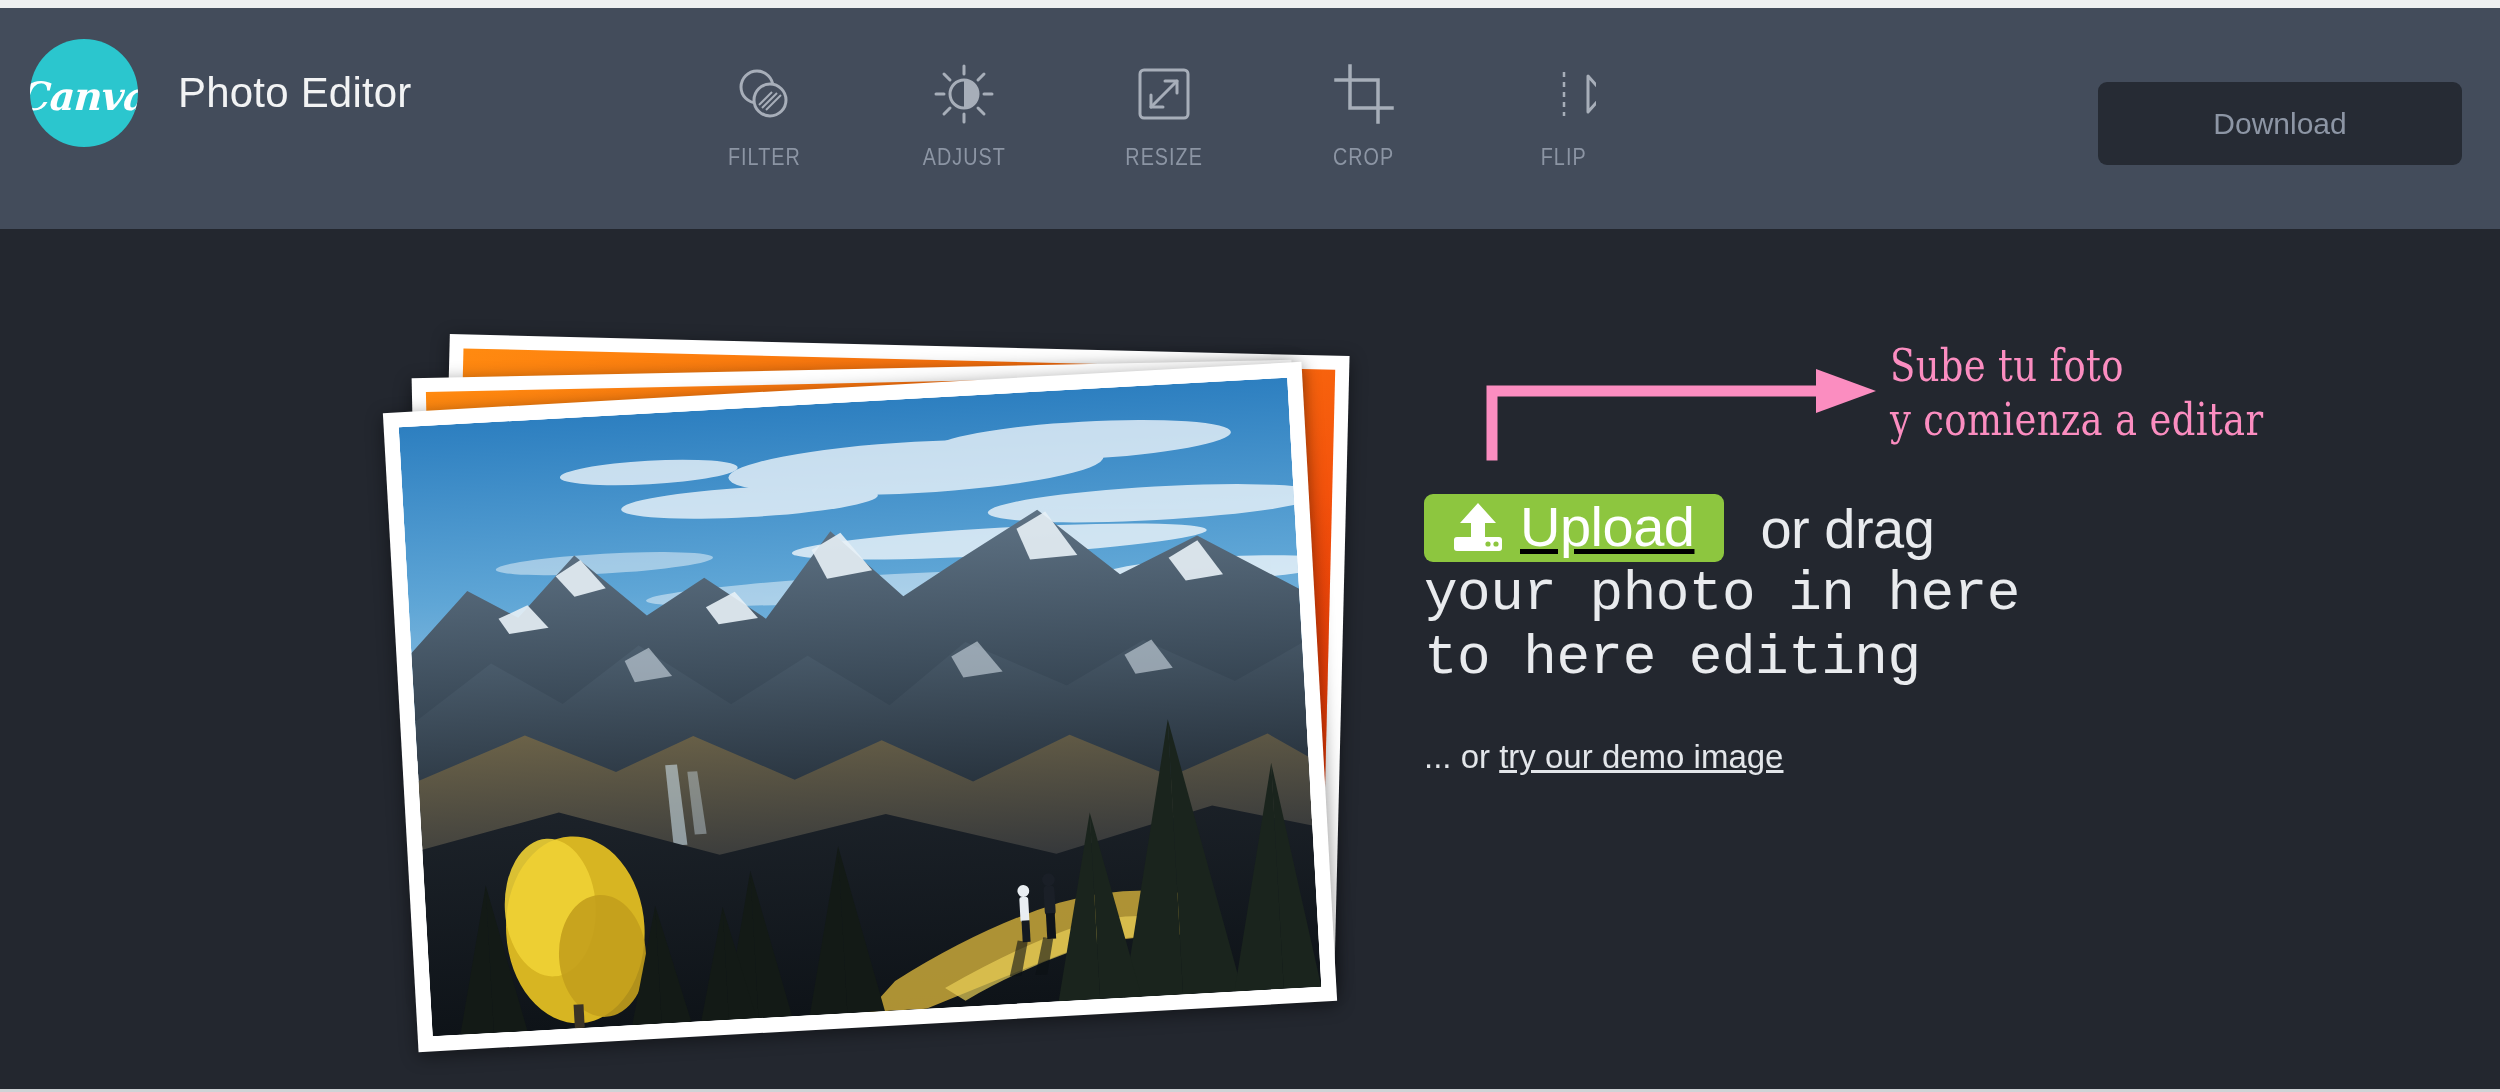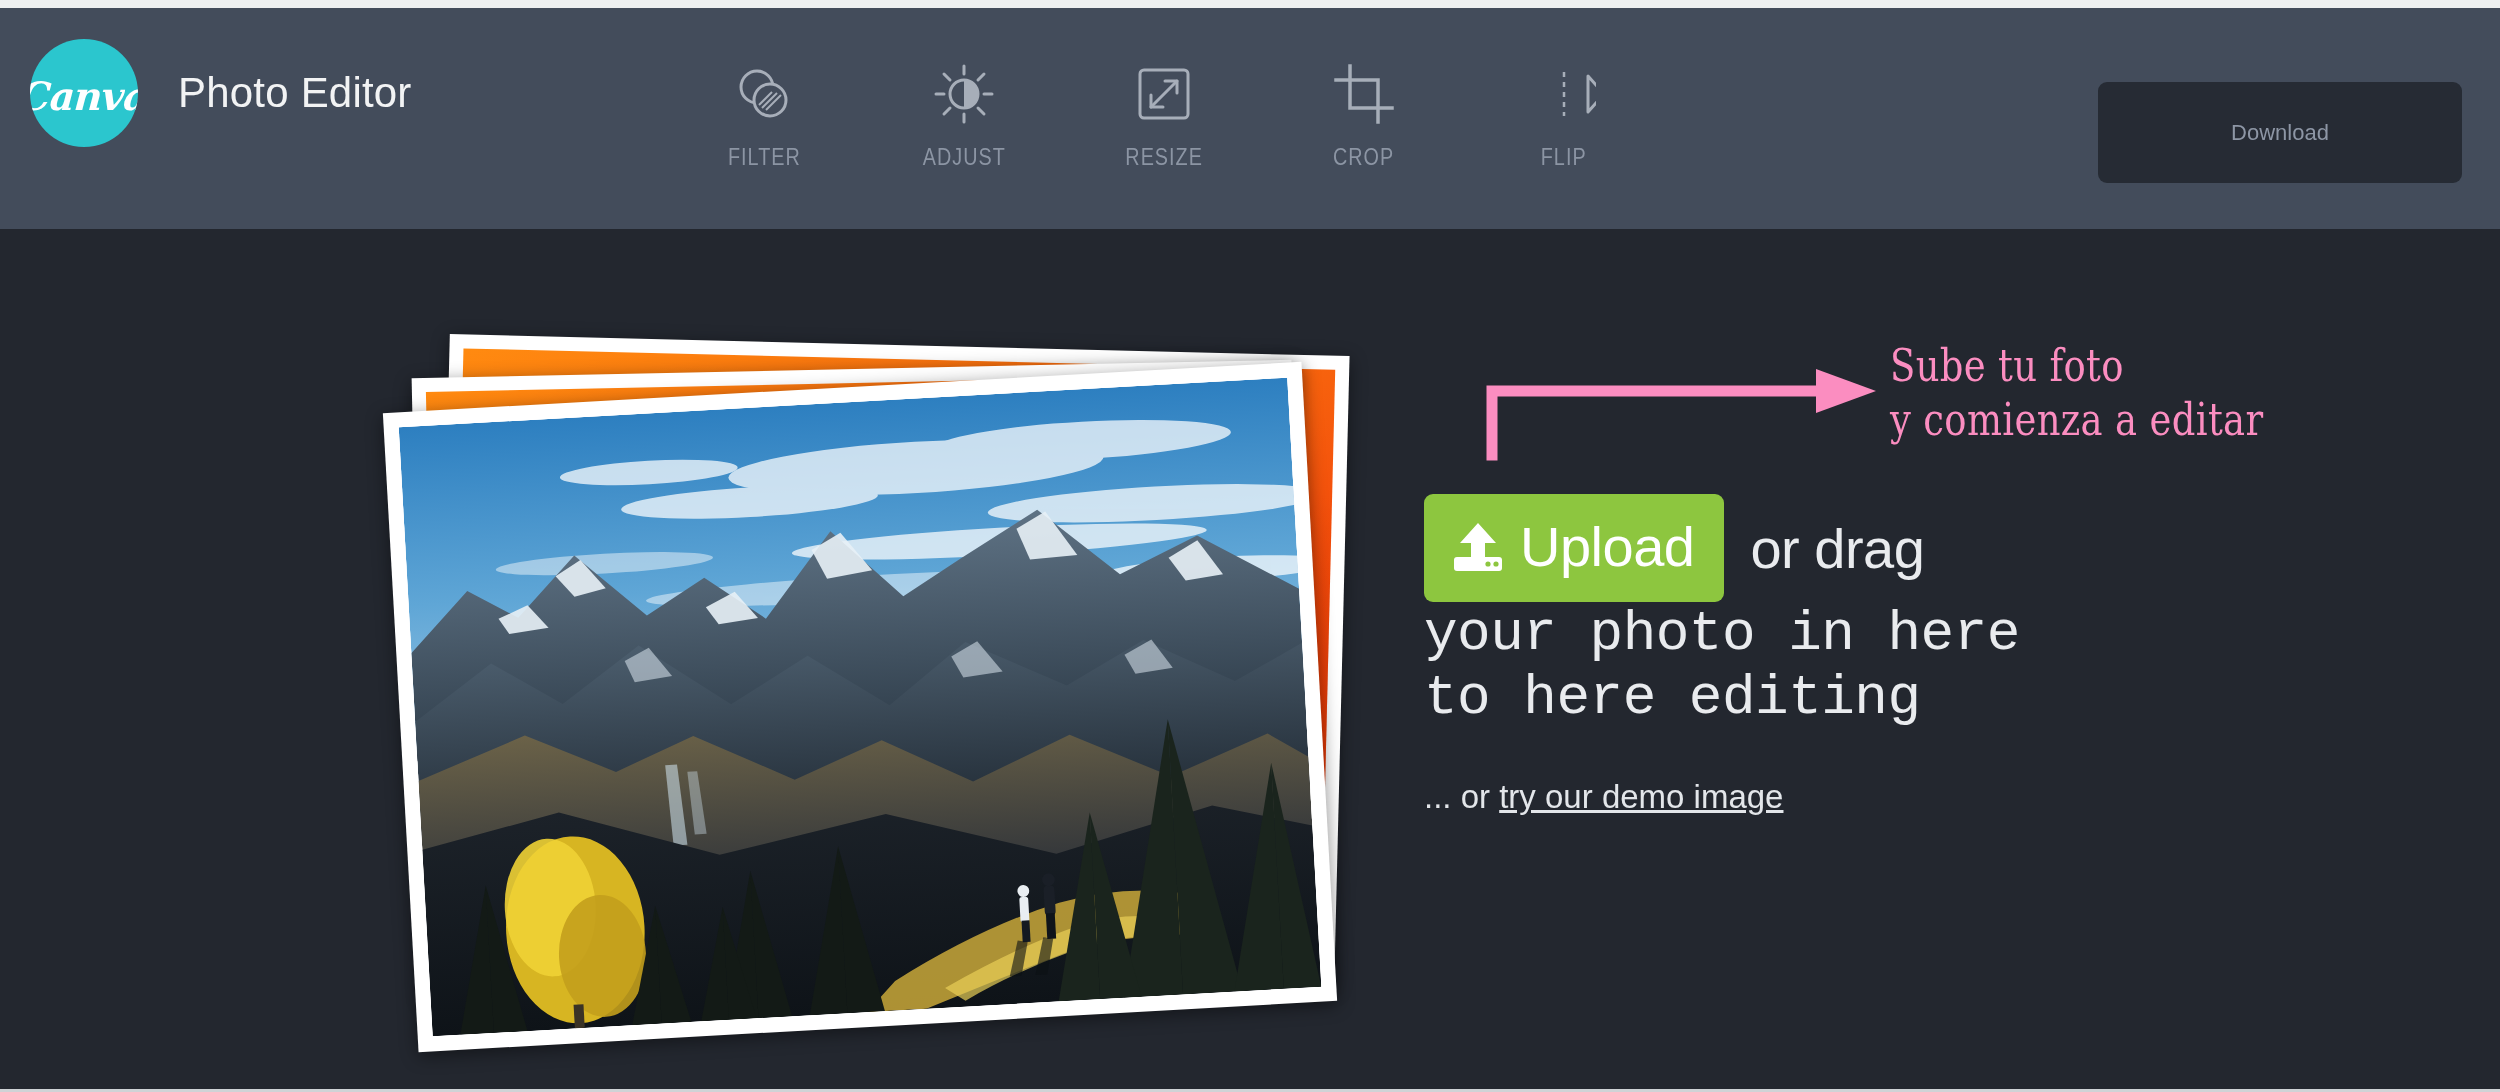--- a/index.html
+++ b/index.html
@@ -105,26 +105,26 @@
     font-stretch: condensed;
     transform: scaleX(0.86);
   }
 
   
   .download-btn {
     position: absolute;
     left: 2098px;
     top: 74px;
     width: 364px;
-    height: 101px;
+    height: 83px;
     border-radius: 9px;
     background: #262B34;
     border: none;
     color: #8D96A5;
-    font-size: 22px;
+    font-size: 30px;
     font-family: "Liberation Sans", sans-serif;
     cursor: pointer;
     display: flex;
     align-items: center;
     justify-content: center;
   }
 
   
   .main {
     position: absolute;
@@ -239,34 +239,35 @@
   }
   .upload-btn {
     display: inline-flex;
     align-items: center;
     gap: 14px;
     background: #8DC63F;
     border: none;
     border-radius: 9px;
     padding: 14px 30px 16px 26px;
     cursor: pointer;
-    height: 108px;
+    height: 68px;
     box-sizing: border-box;
+    text-decoration: underline;
   }
   .upload-icon { flex: 0 0 auto; display: flex; align-items: center; }
   .upload-btn-label {
     font-size: 56px;
     color: #ffffff;
     font-family: "Liberation Sans", sans-serif;
     font-weight: 400;
     line-height: 1;
     letter-spacing: -0.5px;
   }
   .or-drag {
-    margin-left: 26px;
+    margin-left: 36px;
     font-size: 56px;
     color: #E9EBEE;
     font-family: "Liberation Sans", sans-serif;
     letter-spacing: -0.5px;
   }
   .upload-line-2,
   .upload-line-3 {
     font-size: 56px;
     color: #E9EBEE;
     font-family: Liberation Mono, monospace;

